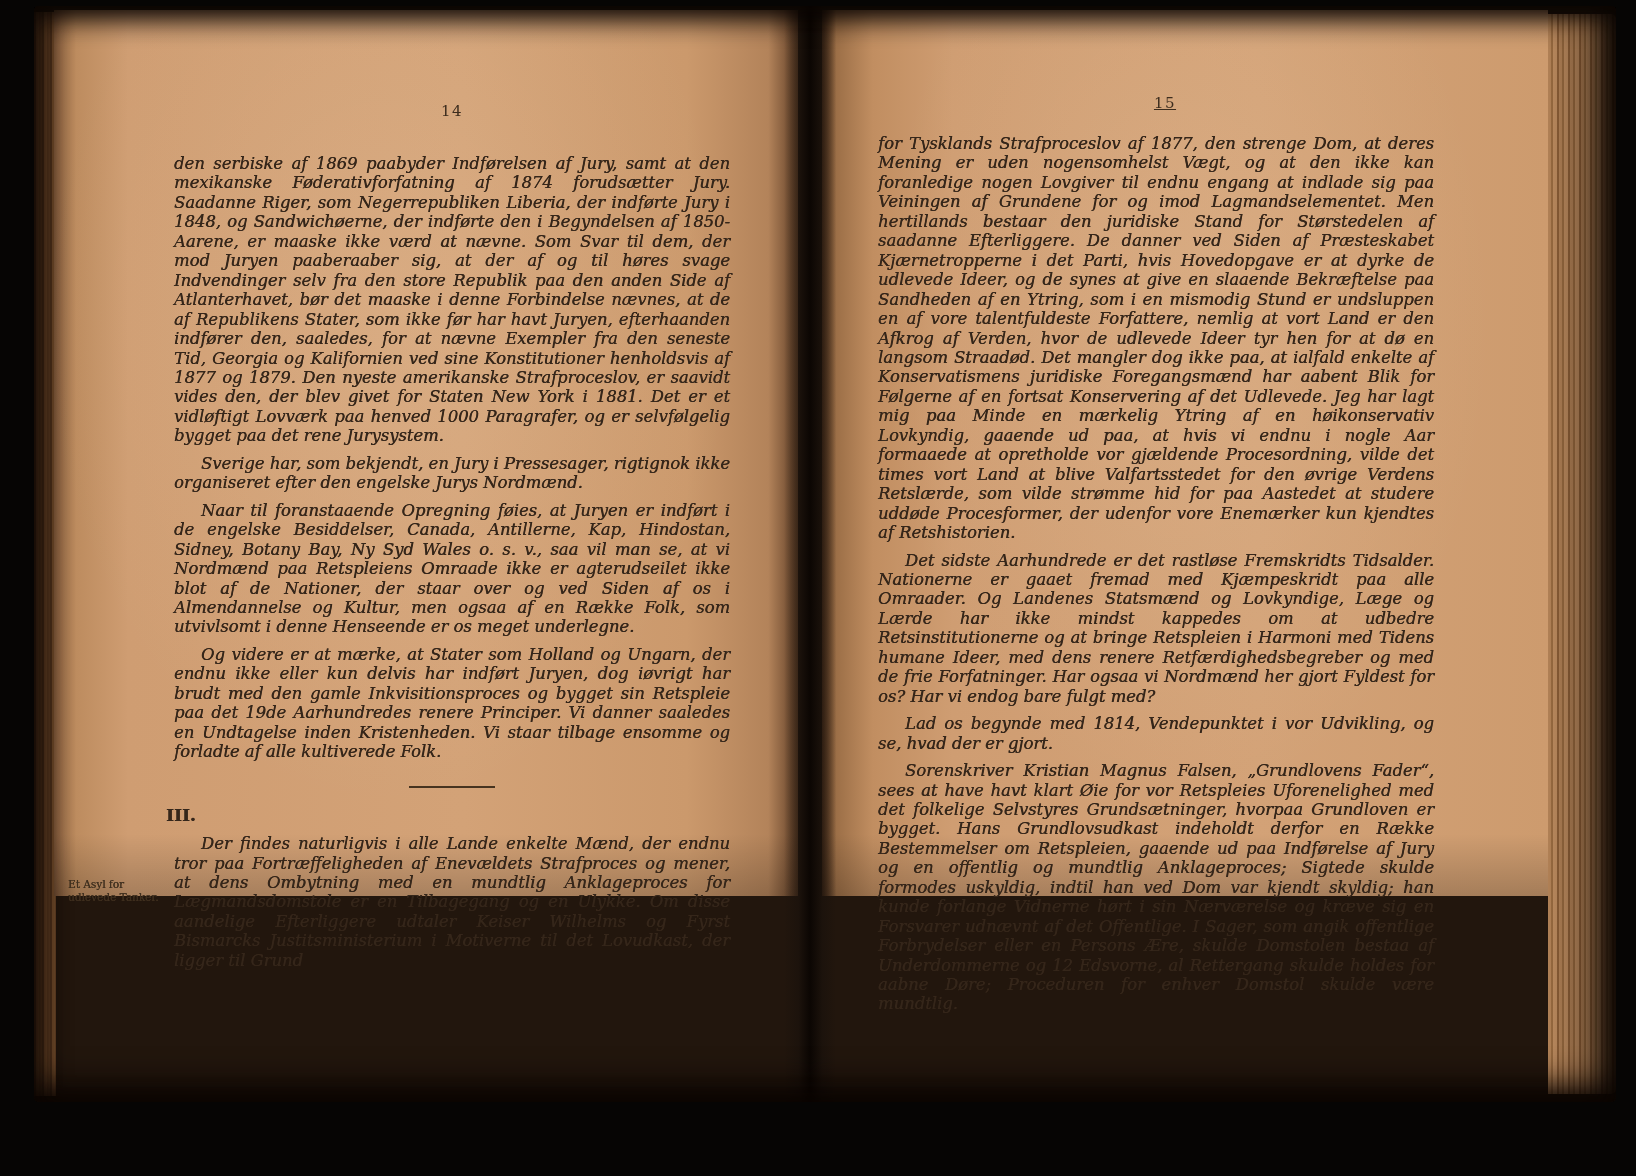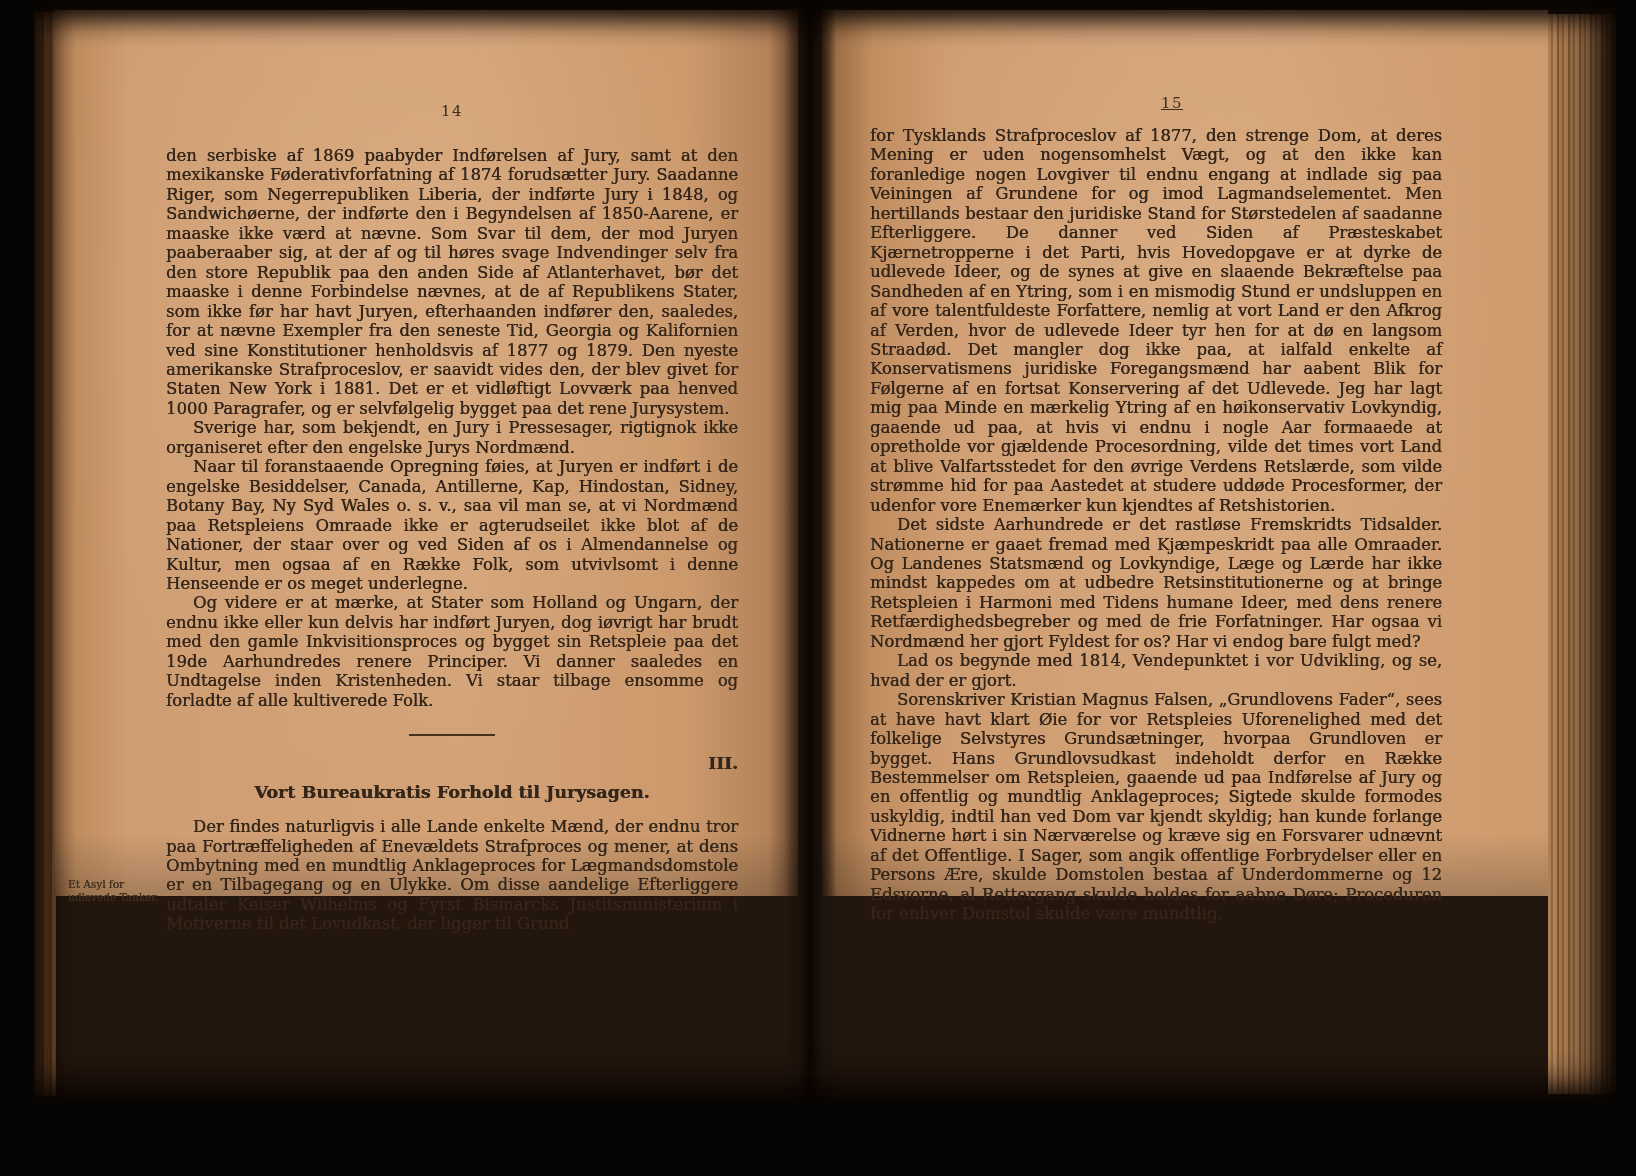--- a/index.html
+++ b/index.html
@@ -82,44 +82,44 @@
   }
 
   .pagenum {
     position: absolute;
     text-align: center;
     font-size: 15px;
     letter-spacing: 1.5px;
     color: #3c2c1d;
   }
   .page-left  .pagenum { left: 112px; width: 572px; top: 92px; }
-  .page-right .pagenum { left: 64px;  width: 572px; top: 84px; text-decoration: underline; }
+  .page-right .pagenum { left: 57px;  width: 572px; top: 84px; text-decoration: underline; }
 
   .textblock {
     position: absolute;
     width: 572px;
     font-size: 16.4px;
     line-height: 19.45px;
     color: var(--ink, #35261a);
     text-align: justify;
     text-shadow: 0.35px 0 0 currentColor; 
   }
   .page-left  .textblock { left: 112px; top: 136px; }
   .page-right .textblock { left: 48px;  top: 116px; }
 
-  .textblock p { margin: 0; text-indent: 27px; }
+  .textblock p { margin: 8px; text-indent: 27px; font-style: italic; }
   .textblock p.cont { text-indent: 0; }
 
   .divider {
     width: 86px; height: 0;
     margin: 24px auto 18px auto;
     border-top: 2px solid #46331f;
   }
   .sec-num {
-    text-align: right; font-weight: bold;
+    text-align: left; font-weight: bold;
     font-size: 17px; margin: 0 0 9px 0; text-indent: 0;
   }
   .sec-title {
     text-align: center; font-weight: bold;
     font-size: 17.5px; margin: 0 0 15px 0; text-indent: 0;
   }
 
   .note {
     position: absolute;
     font-size: 10.5px;
@@ -146,21 +146,20 @@
       <aside class="note note-left">Et Asyl for udlevede Tanker.</aside>
 
       <div class="textblock">
         <p class="cont">den serbiske af 1869 paabyder Indførelsen af Jury, samt at den mexikanske Føderativforfatning af 1874 forudsætter Jury. Saadanne Riger, som Negerrepubliken Liberia, der indførte Jury i 1848, og Sandwichøerne, der indførte den i Begyndelsen af 1850-Aarene, er maaske ikke værd at nævne. Som Svar til dem, der mod Juryen paaberaaber sig, at der af og til høres svage Indvendinger selv fra den store Republik paa den anden Side af Atlanterhavet, bør det maaske i denne Forbindelse nævnes, at de af Republikens Stater, som ikke før har havt Juryen, efterhaanden indfører den, saaledes, for at nævne Exempler fra den seneste Tid, Georgia og Kalifornien ved sine Konstitutioner henholdsvis af 1877 og 1879. Den nyeste amerikanske Strafproceslov, er saavidt vides den, der blev givet for Staten New York i 1881. Det er et vidløftigt Lovværk paa henved 1000 Paragrafer, og er selvfølgelig bygget paa det rene Jurysystem.</p>
         <p>Sverige har, som bekjendt, en Jury i Pressesager, rigtignok ikke organiseret efter den engelske Jurys Nordmænd.</p>
         <p>Naar til foranstaaende Opregning føies, at Juryen er indført i de engelske Besiddelser, Canada, Antillerne, Kap, Hindostan, Sidney, Botany Bay, Ny Syd Wales o. s. v., saa vil man se, at vi Nordmænd paa Retspleiens Omraade ikke er agterudseilet ikke blot af de Nationer, der staar over og ved Siden af os i Almendannelse og Kultur, men ogsaa af en Række Folk, som utvivlsomt i denne Henseende er os meget underlegne.</p>
         <p>Og videre er at mærke, at Stater som Holland og Ungarn, der endnu ikke eller kun delvis har indført Juryen, dog iøvrigt har brudt med den gamle Inkvisitionsproces og bygget sin Retspleie paa det 19de Aarhundredes renere Principer. Vi danner saaledes en Undtagelse inden Kristenheden. Vi staar tilbage ensomme og forladte af alle kultiverede Folk.</p>
 
         <div class="divider"></div>
         <div class="sec-num">III.</div>
-        <div class="sec-title">Vort Bureaukratis Forhold til Jurysagen.</div>
 
         <p>Der findes naturligvis i alle Lande enkelte Mænd, der endnu tror paa Fortræffeligheden af Enevældets Strafproces og mener, at dens Ombytning med en mundtlig Anklageproces for Lægmandsdomstole er en Tilbagegang og en Ulykke. Om disse aandelige Efterliggere udtaler Keiser Wilhelms og Fyrst Bismarcks Justitsministerium i Motiverne til det Lovudkast, der ligger til Grund</p>
       </div>
     </div>
 
     <div class="gutter"></div>
 
     <div class="page page-right">
       <div class="pagenum">15</div>
 

